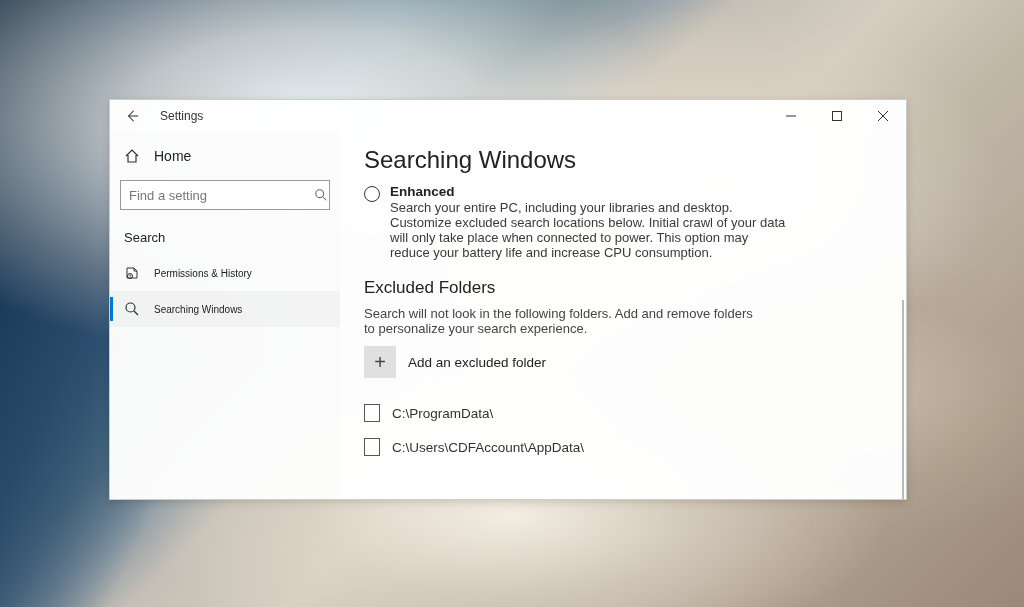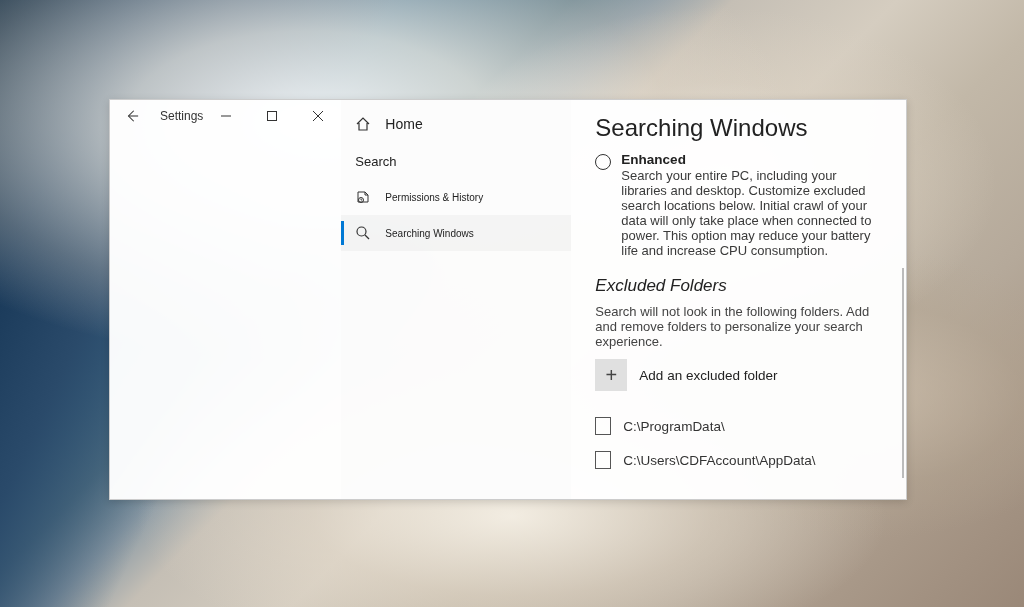--- a/index.html
+++ b/index.html
@@ -12,21 +12,21 @@
       background:
         radial-gradient(ellipse 600px 300px at 30% 20%, rgba(255,255,255,0.9) 0%, rgba(255,250,240,0.7) 30%, rgba(230,220,205,0.3) 60%, transparent 80%),
         radial-gradient(ellipse 400px 250px at 70% 30%, rgba(245,240,230,0.8) 0%, rgba(220,210,195,0.5) 40%, transparent 70%),
         radial-gradient(ellipse 500px 200px at 50% 85%, rgba(250,245,235,0.85) 0%, rgba(230,220,205,0.5) 40%, transparent 75%),
         radial-gradient(ellipse 300px 180px at 85% 65%, rgba(210,195,175,0.6) 0%, rgba(180,165,145,0.4) 50%, transparent 80%),
         linear-gradient(115deg, #0f2a42 0%, #1a3a5a 10%, #2a4a6a 18%, transparent 30%);
     }
     .window {
       position: absolute; left: 109px; top: 99px; width: 798px; height: 401px;
       background: rgba(255,255,255,0.97); border: 1px solid #ccc;
-      display: flex; flex-direction: row;
+      display: flex; flex-direction: column;
       box-shadow: 0 2px 8px rgba(0,0,0,0.15);
     }
     .titlebar {
       height: 32px; display: flex; align-items: center; justify-content: space-between;
       background: rgba(255,255,255,0); flex-shrink: 0;
     }
     .titlebar-left { display: flex; align-items: center; gap: 18px; padding-left: 12px; }
     .back-btn { width: 20px; height: 20px; display: flex; align-items: center; justify-content: center; cursor: pointer; color: #333; }
     .app-title { font-size: 12px; color: #333; }
     .win-controls { display: flex; }
@@ -44,21 +44,21 @@
     .nav-item { display: flex; align-items: center; gap: 14px; padding: 10px 14px; cursor: pointer; color: #222; font-size: 10px; position: relative; }
     .nav-item.selected::before { content: ""; position: absolute; left: 0; top: 6px; bottom: 6px; width: 3px; background: #0078d4; }
     .nav-item.selected { background: rgba(0,0,0,0.03); }
     .icon { width: 16px; height: 16px; display: inline-flex; align-items: center; justify-content: center; flex-shrink: 0; }
     .content { flex: 1; padding: 14px 24px 0 24px; overflow: hidden; position: relative; }
     .page-title { font-size: 24px; font-weight: 350; color: #222; margin-bottom: 10px; }
     .option-row { display: flex; align-items: flex-start; gap: 10px; margin-bottom: 18px; }
     .radio { width: 16px; height: 16px; border: 1.5px solid #333; border-radius: 50%; margin-top: 2px; flex-shrink: 0; }
     .option-text { font-size: 13px; color: #3a3a3a; max-width: 400px; }
     .option-text b { font-weight: 600; font-size: 13.5px; color: #222; display: block; margin-bottom: 1px; }
-    .section-title { font-size: 17px; font-weight: 400; color: #222; margin: 6px 0 8px; font-style: italic; }
+    .section-title { font-size: 17px; font-weight: 400; color: #222; margin: 6px 0 8px; }
     .section-desc { font-size: 13px; color: #444; max-width: 400px; margin-bottom: 10px; }
     .add-row { display: flex; align-items: center; gap: 12px; margin-bottom: 18px; cursor: pointer; }
     .plus-btn { width: 32px; height: 32px; background: #e0e0e0; display: flex; align-items: center; justify-content: center; font-size: 20px; color: #444; font-weight: 300; }
     .add-label { font-size: 13.5px; color: #222; }
     .folder-row { display: flex; align-items: center; gap: 12px; padding: 8px 0; cursor: pointer; }
     .folder-ic { width: 16px; height: 18px; border: 1.5px solid #555; position: relative; flex-shrink: 0; }
     .folder-path { font-size: 13.5px; color: #333; }
     .content-scrollbar { position: absolute; right: 2px; top: 168px; width: 2px; height: 210px; background: #bbb; }
   </style>
 </head>
@@ -97,20 +97,29 @@
 
   <div class="body">
     <div class="sidebar">
       <div class="home-row">
         <span class="icon">
           <svg width="16" height="16" viewBox="0 0 16 16">
               <path d="M2 8 L8 2 L14 8 M4 7 V14 H12 V7" stroke="#333" stroke-width="1.2" fill="none"></path>
             </svg>
         </span>
         <span>Home</span>
+      </div>
+      <div class="search-box">
+        <input type="text" placeholder="Find a setting" style="">
+        <span class="icon">
+          <svg width="14" height="14" viewBox="0 0 16 16">
+              <circle cx="6.5" cy="6.5" r="4.5" stroke="#666" stroke-width="1.2" fill="none"></circle>
+              <path d="M10 10 L14 14" stroke="#666" stroke-width="1.2"></path>
+            </svg>
+        </span>
       </div>
       <div class="sidebar-heading">Search</div>
 
       <div class="nav-item">
         <span class="icon">
           <svg width="16" height="16" viewBox="0 0 16 16">
               <path d="M3 3 H10 L13 6 V13 H3 Z M10 3 V6 H13" stroke="#333" stroke-width="1" fill="none"></path>
               <circle cx="6" cy="11" r="2.5" stroke="#333" stroke-width="1" fill="none"></circle>
               <path d="M6 9.5 V11 H7.2" stroke="#333" stroke-width="0.9" fill="none"></path>
             </svg>

